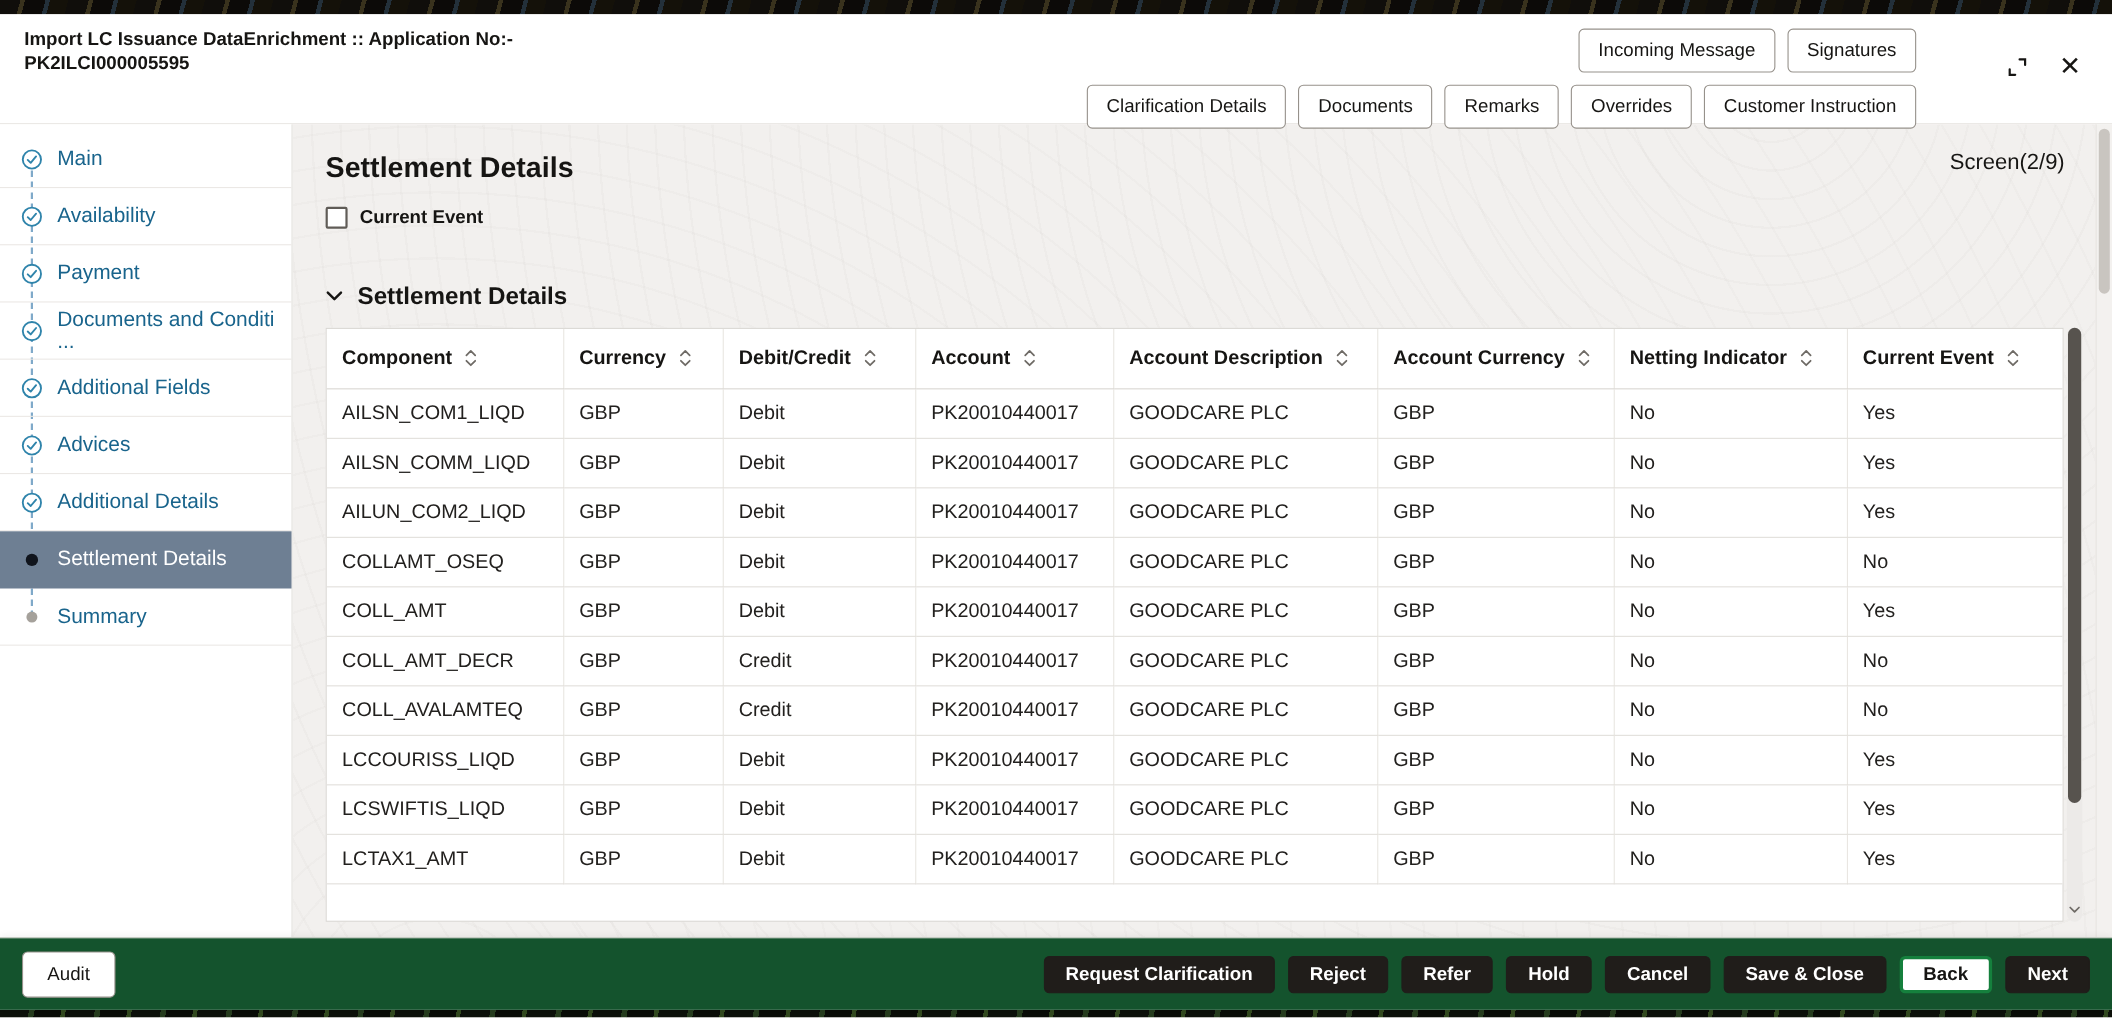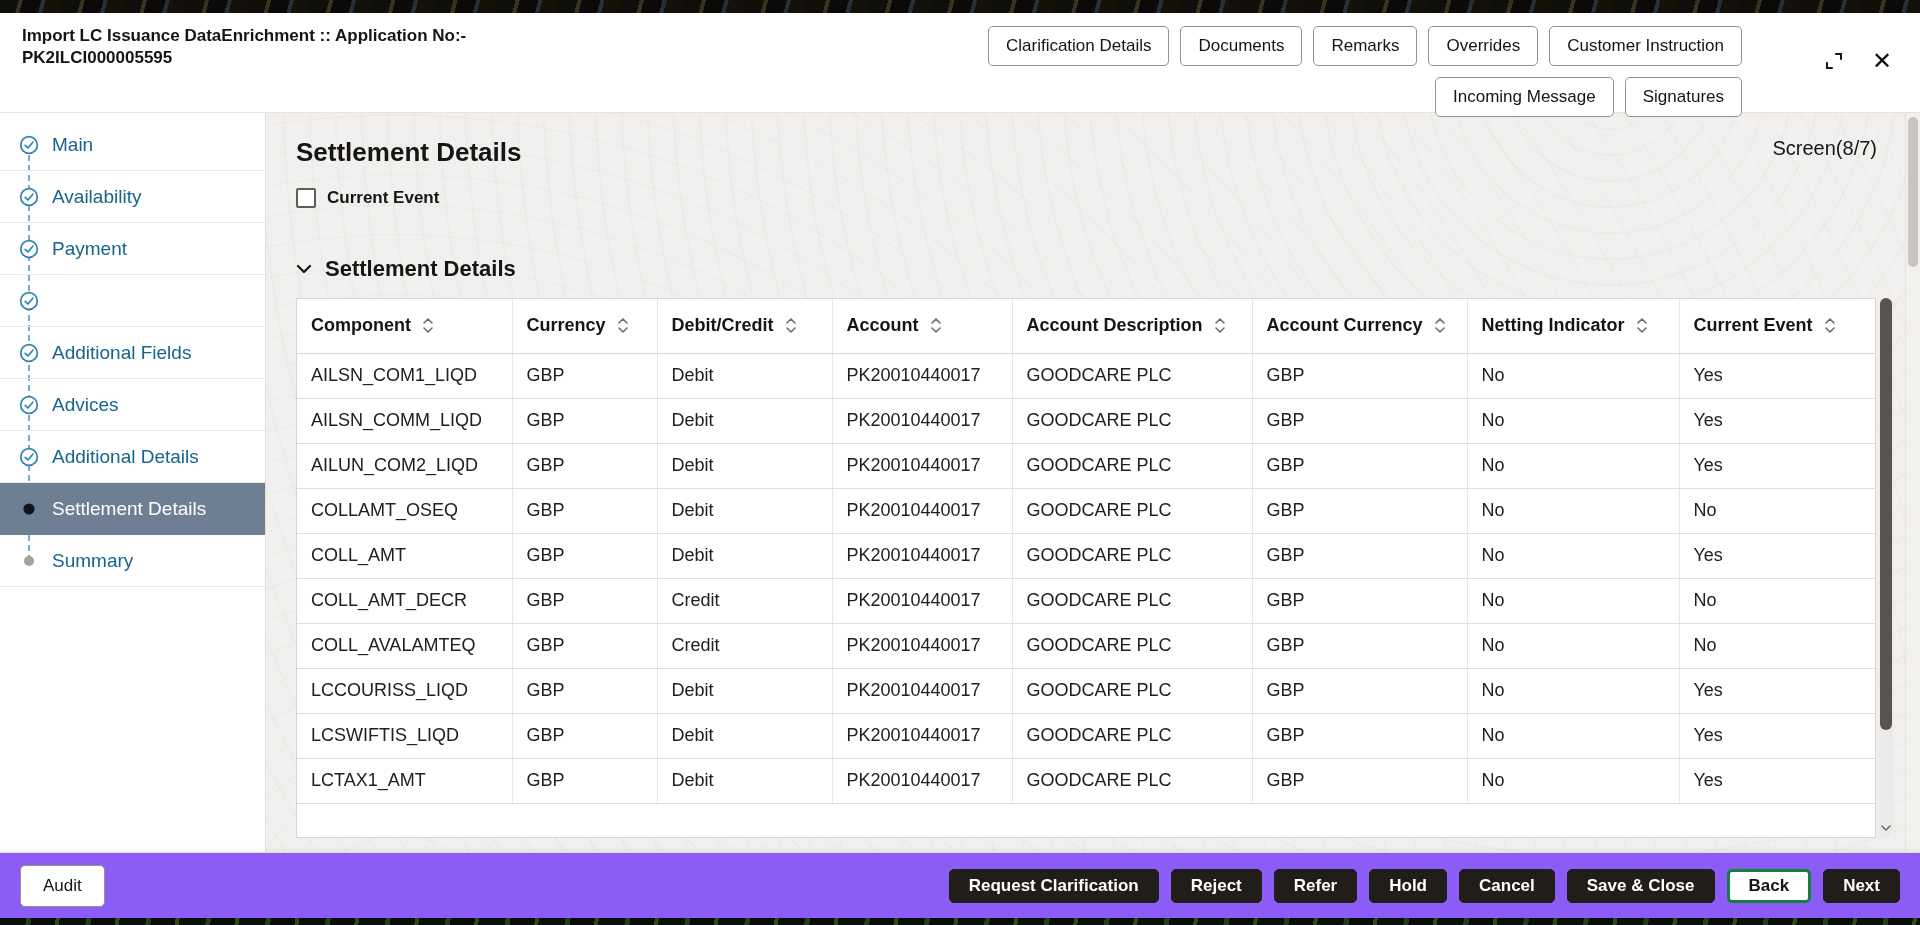--- a/index.html
+++ b/index.html
@@ -104,21 +104,21 @@
     background:#eceae8; border-radius:8px; position:relative; cursor:pointer;
   }
   .v-thumb { position:absolute; left:1px; right:1px; top:0; height:432px; background:#57534e; border-radius:8px; }
   .v-arrow { position:absolute; bottom:2px; left:1px; }
 
   .page-scrollbar { flex:0 0 auto; width:15px; background:#f3f1ef; border-left:1px solid #e5e2de; position:relative; cursor:pointer; }
   .page-thumb { position:absolute; top:4px; left:2px; right:2px; height:150px; background:#c9c5c0; border-radius:7px; }
 
   
   .footer {
-    flex:0 0 auto; height:66px; background:#8b5cf6; border-top:1px solid #e5e2de;
+    flex:0 0 auto; height:66px; background:#14532d; border-top:1px solid #e5e2de;
     box-shadow:0 -2px 6px rgba(0,0,0,0.05);
     display:flex; align-items:center; padding:0 20px; position:relative; z-index:2;
   }
   .audit-btn {
     background:#fff; border:1px solid #96918b; border-radius:5px;
     padding:10px 22px; font-size:17px; color:#161513; font-family:inherit; cursor:pointer;
   }
   .footer-actions { margin-left:auto; display:flex; gap:12px; }
   .action-btn {
     border-radius:5px; padding:4px 19px; font-size:17px; font-weight:600;
@@ -132,29 +132,29 @@
 
 <div class="top-strip"></div>
 
 <header class="app-header">
   <div class="title">
     <div>Import LC Issuance DataEnrichment :: Application No:-</div>
     <div>PK2ILCI000005595</div>
   </div>
   <div class="header-actions">
     <div class="btn-row">
+        <button class="hbtn">Incoming Message</button>
+        <button class="hbtn">Signatures</button>
+      </div>
+    <div class="btn-row">
         <button class="hbtn">Clarification Details</button>
         <button class="hbtn">Documents</button>
         <button class="hbtn">Remarks</button>
         <button class="hbtn">Overrides</button>
         <button class="hbtn">Customer Instruction</button>
-      </div>
-    <div class="btn-row">
-        <button class="hbtn">Incoming Message</button>
-        <button class="hbtn">Signatures</button>
       </div>
   </div>
   <div class="window-icons">
     <span class="win-icon">
       <svg width="20" height="20" viewBox="0 0 20 20" fill="none" stroke="#161513" stroke-width="2" stroke-linecap="round">
           <path d="M12 3 h5 v5"></path>
           <path d="M8 17 h-5 v-5"></path>
         </svg>
     </span>
     <span class="win-icon close-glyph">✕</span>
@@ -193,20 +193,21 @@
           </span>
           <span class="step-label">Payment</span>
         </div>
         <div class="step done">
           <span class="step-icon">
             <svg width="20" height="20" viewBox="0 0 20 20">
               <circle cx="10" cy="10" r="8.3" fill="#ffffff" stroke="#2f84ab" stroke-width="1.7"></circle>
               <path d="M6.2 10.4 L8.9 13 L13.8 7.2" fill="none" stroke="#2f84ab" stroke-width="1.7" stroke-linecap="round" stroke-linejoin="round"></path>
             </svg>
           </span>
+          <span class="step-label">Documents and Conditi ...</span>
         </div>
         <div class="step done">
           <span class="step-icon">
             <svg width="20" height="20" viewBox="0 0 20 20">
               <circle cx="10" cy="10" r="8.3" fill="#ffffff" stroke="#2f84ab" stroke-width="1.7"></circle>
               <path d="M6.2 10.4 L8.9 13 L13.8 7.2" fill="none" stroke="#2f84ab" stroke-width="1.7" stroke-linecap="round" stroke-linejoin="round"></path>
             </svg>
           </span>
           <span class="step-label">Additional Fields</span>
         </div>
@@ -243,21 +244,21 @@
             </svg>
           </span>
           <span class="step-label">Summary</span>
         </div>
       </div>
   </nav>
 
   <section class="content">
     <div class="content-top">
       <h1 class="page-title">Settlement Details</h1>
-      <span class="screen-indicator">Screen(8/7)</span>
+      <span class="screen-indicator">Screen(2/9)</span>
     </div>
 
     <div class="current-event">
       <input type="checkbox" style="">
       <span class="cb-label">Current Event</span>
     </div>
 
     <div class="section-hdr">
       <span class="chev">
         <svg width="16" height="10" viewBox="0 0 16 10" fill="none" stroke="#161513" stroke-width="2.2" stroke-linecap="round" stroke-linejoin="round">

